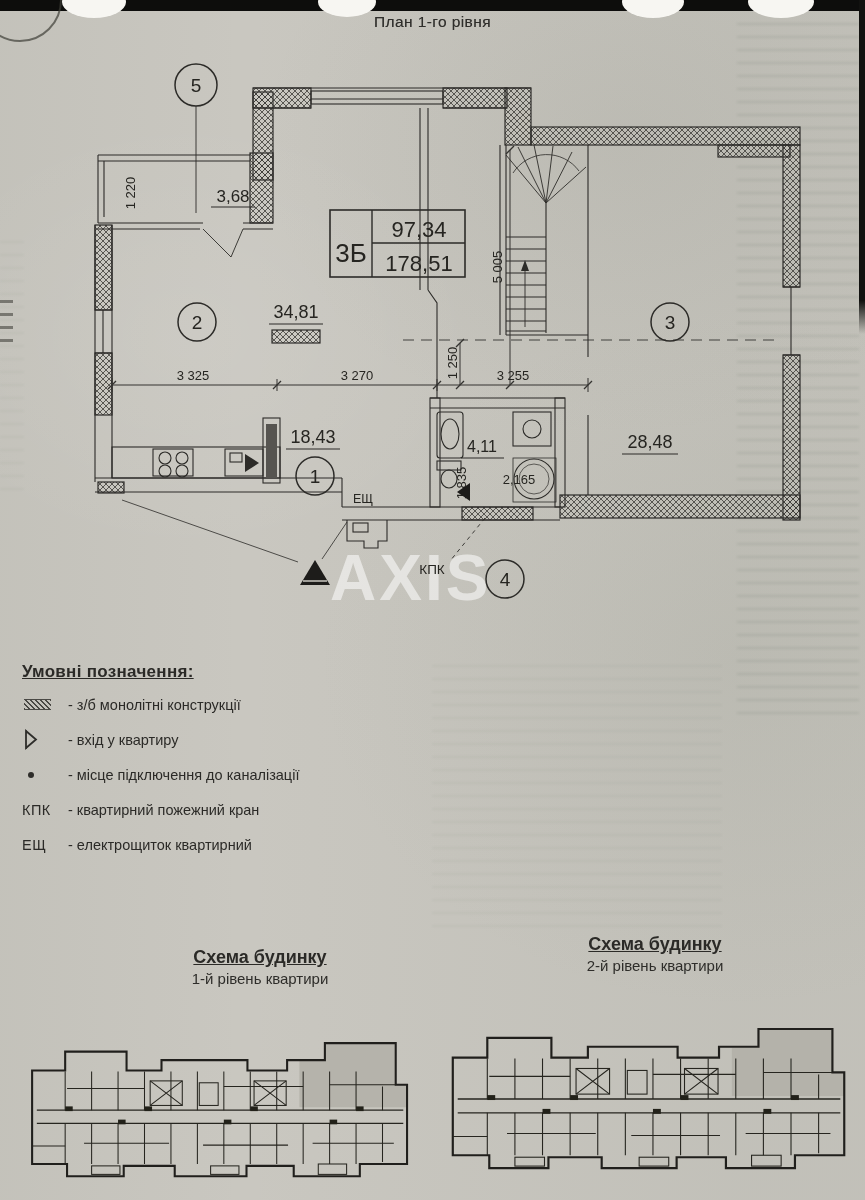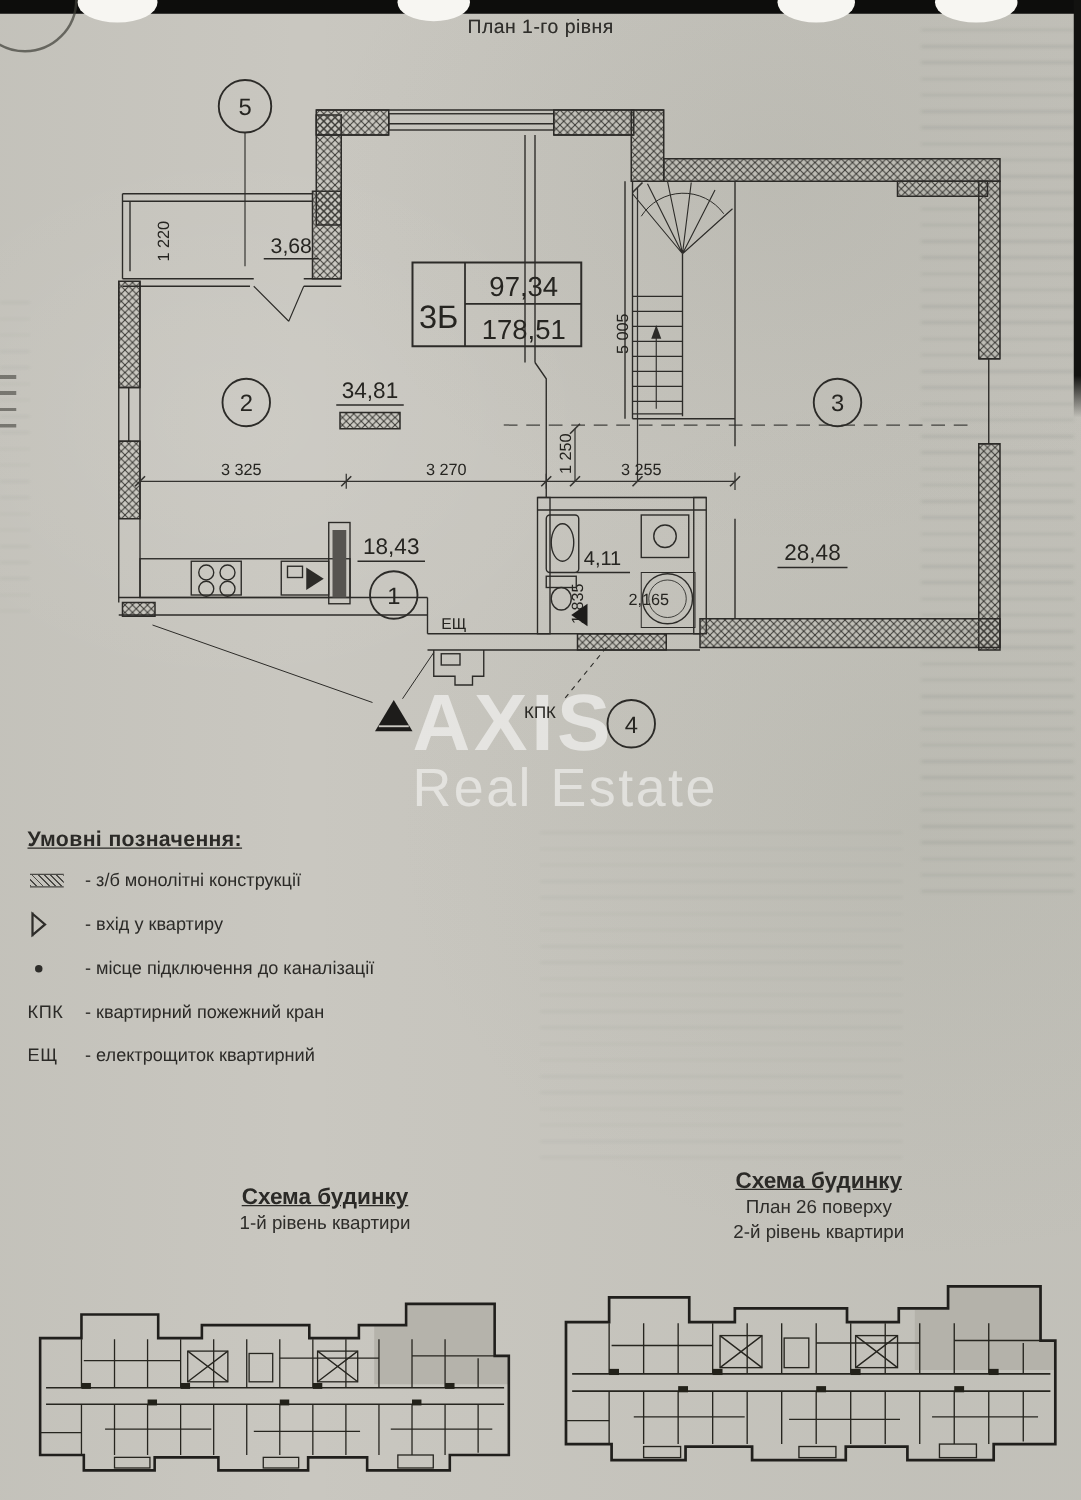--- a/index.html
+++ b/index.html
@@ -58,21 +58,20 @@
 
 <div id="page">
 
   <div class="abs bleed" style="right:6px;top:14px;width:122px;height:700px;"></div>
   <div class="abs bleed lite" style="left:432px;top:665px;width:290px;height:262px;"></div>
   <div class="abs bleed lite" style="left:0;top:238px;width:24px;height:252px;"></div>
   <div class="abs scribble"></div>
 
   <div class="abs watermark">
     <div class="wm-brand">AXIS</div>
-    <div class="wm-sub">Real Estate</div>
   </div>
 
   <div class="abs page-title">План 1-го рівня</div>
 
   <svg class="abs plan-svg" width="730" height="570" viewBox="0 0 730 570">
     <defs>
       <pattern id="hatch" width="6" height="6" patternUnits="userSpaceOnUse">
         <path d="M0,6 L6,0 M0,0 L6,6" stroke="#3b3a36" stroke-width="0.8"></path>
       </pattern>
     </defs>
@@ -253,21 +252,20 @@
       <span class="legend-label">- електрощиток квартирний</span>
     </div>
   </div>
 
   <div class="abs scheme-head" style="left:115px;top:946px;width:290px;">
     <div class="sch-title">Схема будинку</div>
     <div class="sch-sub">1-й рівень квартири</div>
   </div>
   <div class="abs scheme-head" style="left:505px;top:933px;width:300px;">
     <div class="sch-title">Схема будинку</div>
-    <div class="sch-sub">План 26 поверху</div>
     <div class="sch-sub">2-й рівень квартири</div>
   </div>
 
   <svg class="abs scheme-svg" style="left:10px;top:1028px;" width="422" height="170" viewBox="0 0 430 180">
     <defs>
       <g id="bldg">
         <path d="M298,35 H325 V16 H400 V60 H412 V84 H298 Z" fill="#b3b0a8" opacity=".9"></path>
         <path class="bo" d="M15,45 H50 V25 H115 V45 H152 V34 H243 V45 H285 V34 H325 V16 H400 V60 H412 V144 H362 V157 H292 V146 H242 V157 H166 V146 H112 V157 H52 V144 H15 Z"></path>
         <path class="bi" style="stroke-width:1.4" d="M20,87 H408 M20,101 H408"></path>
         <path class="bi" d="M50,46 V87 M78,46 V87 M106,46 V87 M134,46 V87 M162,46 V87 M190,46 V87 M218,46 V87 M246,46 V87 M274,46 V87 M302,46 V87 M330,46 V87 M358,46 V87 M386,62 V87"></path>

